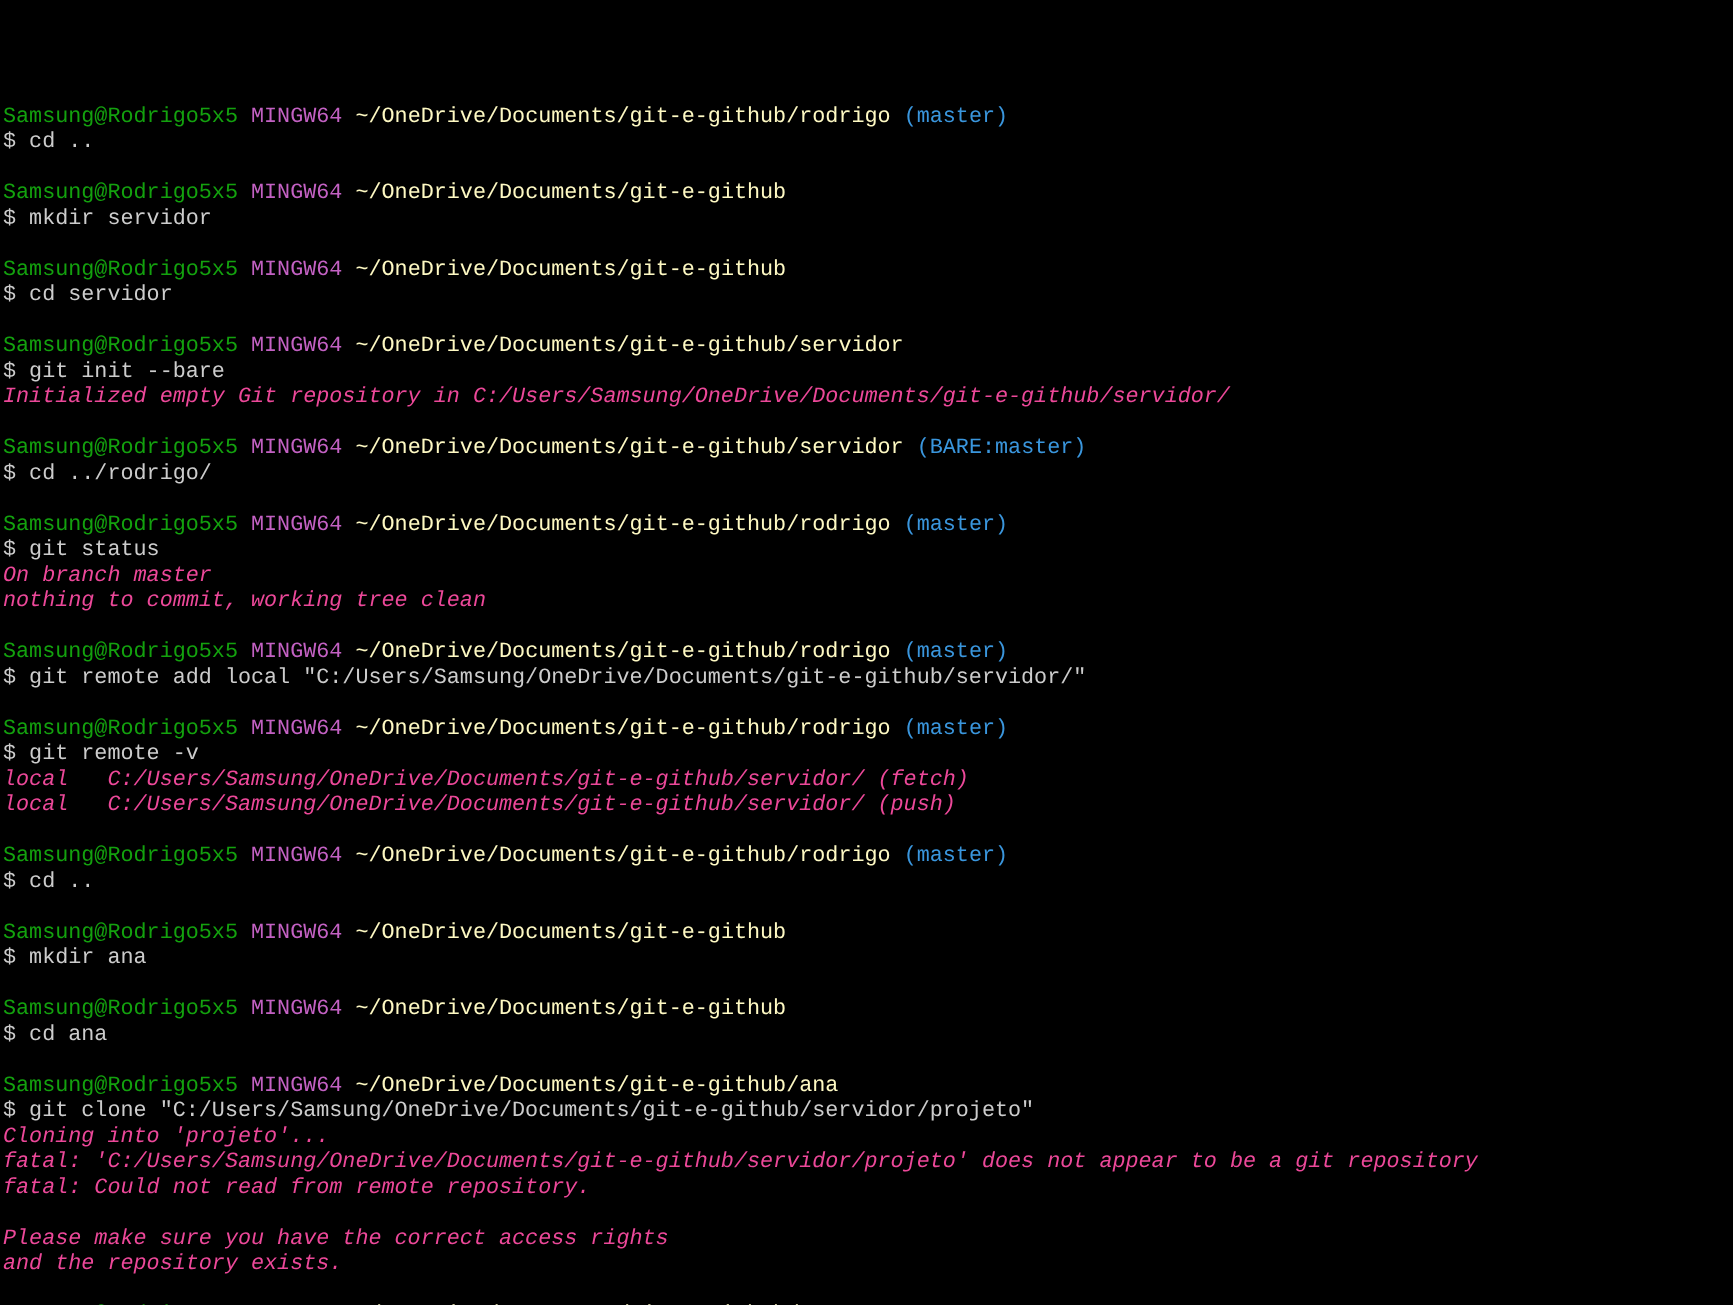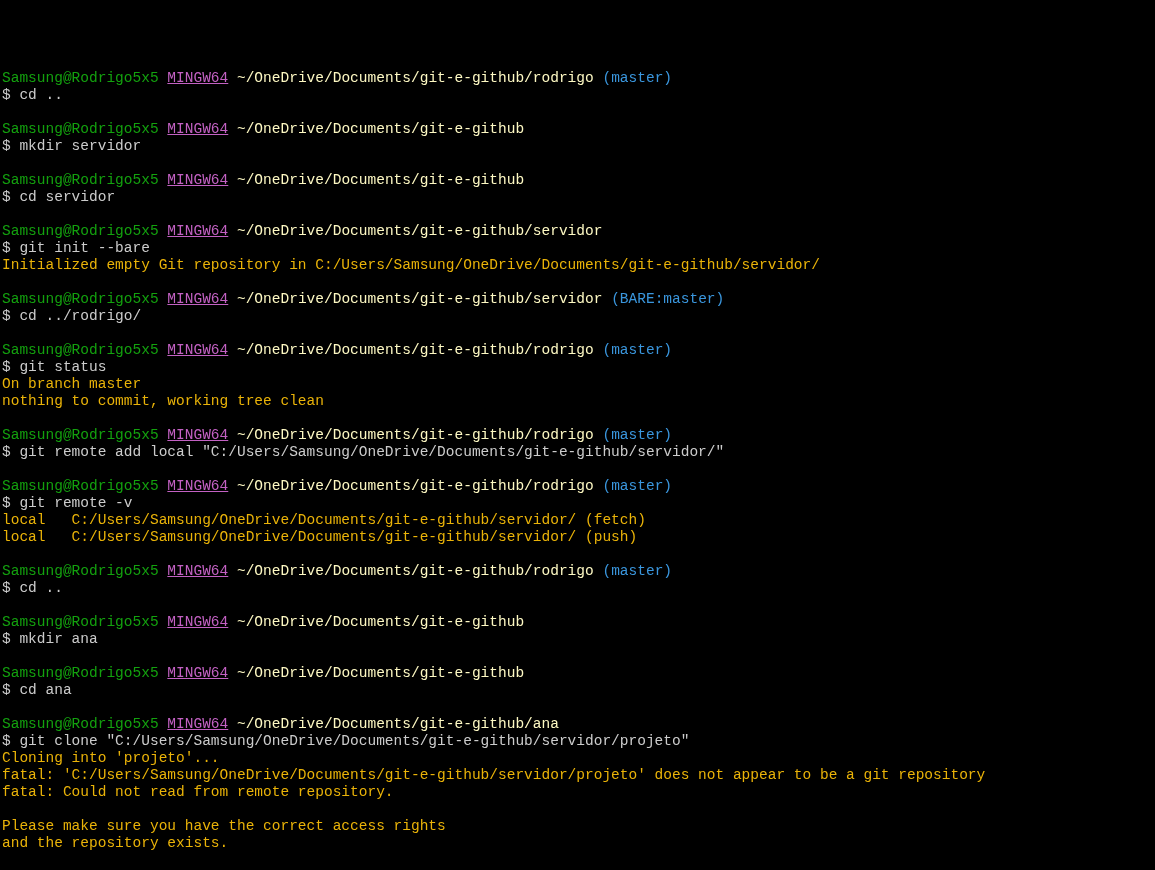--- a/index.html
+++ b/index.html
@@ -13,25 +13,25 @@
       font-family: Consolas, 'Courier New', monospace;
       font-size: 14.5px;
       line-height: 17px;
       padding: 2px;
       white-space: pre;
       width: 1155px;
       height: 870px;
       overflow: hidden;
     }
     .user { color: #13a10e; }
-    .host { color: #c361c3; text-decoration: underline; }
+    .host { color: #c361c3; }
     .path { color: #fef9c3; }
     .branch { color: #3a96dd; }
     .cmd { color: #cccccc; }
-    .output { color: #eab308; }
+    .output { color: #ec4899; font-style: italic; }
     .line { display: block; }
   </style>
 </head>
 <body>
 
 
 
 <div><span class="line"><span class="user">Samsung@Rodrigo5x5</span> <span class="host">MINGW64</span> <span class="path">~/OneDrive/Documents/git-e-github/rodrigo</span> <span class="branch">(master)</span></span><span class="line"><span class="cmd">$</span> <span class="cmd">cd ..</span></span><span class="line"> </span><span class="line"><span class="user">Samsung@Rodrigo5x5</span> <span class="host">MINGW64</span> <span class="path">~/OneDrive/Documents/git-e-github</span></span><span class="line"><span class="cmd">$</span> <span class="cmd">mkdir servidor</span></span><span class="line"> </span><span class="line"><span class="user">Samsung@Rodrigo5x5</span> <span class="host">MINGW64</span> <span class="path">~/OneDrive/Documents/git-e-github</span></span><span class="line"><span class="cmd">$</span> <span class="cmd">cd servidor</span></span><span class="line"> </span><span class="line"><span class="user">Samsung@Rodrigo5x5</span> <span class="host">MINGW64</span> <span class="path">~/OneDrive/Documents/git-e-github/servidor</span></span><span class="line"><span class="cmd">$</span> <span class="cmd">git init --bare</span></span><span class="line output">Initialized empty Git repository in C:/Users/Samsung/OneDrive/Documents/git-e-github/servidor/</span><span class="line"> </span><span class="line"><span class="user">Samsung@Rodrigo5x5</span> <span class="host">MINGW64</span> <span class="path">~/OneDrive/Documents/git-e-github/servidor</span> <span class="branch">(BARE:master)</span></span><span class="line"><span class="cmd">$</span> <span class="cmd">cd ../rodrigo/</span></span><span class="line"> </span><span class="line"><span class="user">Samsung@Rodrigo5x5</span> <span class="host">MINGW64</span> <span class="path">~/OneDrive/Documents/git-e-github/rodrigo</span> <span class="branch">(master)</span></span><span class="line"><span class="cmd">$</span> <span class="cmd">git status</span></span><span class="line output">On branch master</span><span class="line output">nothing to commit, working tree clean</span><span class="line"> </span><span class="line"><span class="user">Samsung@Rodrigo5x5</span> <span class="host">MINGW64</span> <span class="path">~/OneDrive/Documents/git-e-github/rodrigo</span> <span class="branch">(master)</span></span><span class="line"><span class="cmd">$</span> <span class="cmd">git remote add local "C:/Users/Samsung/OneDrive/Documents/git-e-github/servidor/"</span></span><span class="line"> </span><span class="line"><span class="user">Samsung@Rodrigo5x5</span> <span class="host">MINGW64</span> <span class="path">~/OneDrive/Documents/git-e-github/rodrigo</span> <span class="branch">(master)</span></span><span class="line"><span class="cmd">$</span> <span class="cmd">git remote -v</span></span><span class="line output">local   C:/Users/Samsung/OneDrive/Documents/git-e-github/servidor/ (fetch)</span><span class="line output">local   C:/Users/Samsung/OneDrive/Documents/git-e-github/servidor/ (push)</span><span class="line"> </span><span class="line"><span class="user">Samsung@Rodrigo5x5</span> <span class="host">MINGW64</span> <span class="path">~/OneDrive/Documents/git-e-github/rodrigo</span> <span class="branch">(master)</span></span><span class="line"><span class="cmd">$</span> <span class="cmd">cd ..</span></span><span class="line"> </span><span class="line"><span class="user">Samsung@Rodrigo5x5</span> <span class="host">MINGW64</span> <span class="path">~/OneDrive/Documents/git-e-github</span></span><span class="line"><span class="cmd">$</span> <span class="cmd">mkdir ana</span></span><span class="line"> </span><span class="line"><span class="user">Samsung@Rodrigo5x5</span> <span class="host">MINGW64</span> <span class="path">~/OneDrive/Documents/git-e-github</span></span><span class="line"><span class="cmd">$</span> <span class="cmd">cd ana</span></span><span class="line"> </span><span class="line"><span class="user">Samsung@Rodrigo5x5</span> <span class="host">MINGW64</span> <span class="path">~/OneDrive/Documents/git-e-github/ana</span></span><span class="line"><span class="cmd">$</span> <span class="cmd">git clone "C:/Users/Samsung/OneDrive/Documents/git-e-github/servidor/projeto"</span></span><span class="line output">Cloning into 'projeto'...</span><span class="line output">fatal: 'C:/Users/Samsung/OneDrive/Documents/git-e-github/servidor/projeto' does not appear to be a git repository</span><span class="line output">fatal: Could not read from remote repository.</span><span class="line"> </span><span class="line output">Please make sure you have the correct access rights</span><span class="line output">and the repository exists.</span><span class="line"> </span><span class="line"><span class="user">Samsung@Rodrigo5x5</span> <span class="host">MINGW64</span> <span class="path">~/OneDrive/Documents/git-e-github/ana</span></span></div>
 
 

